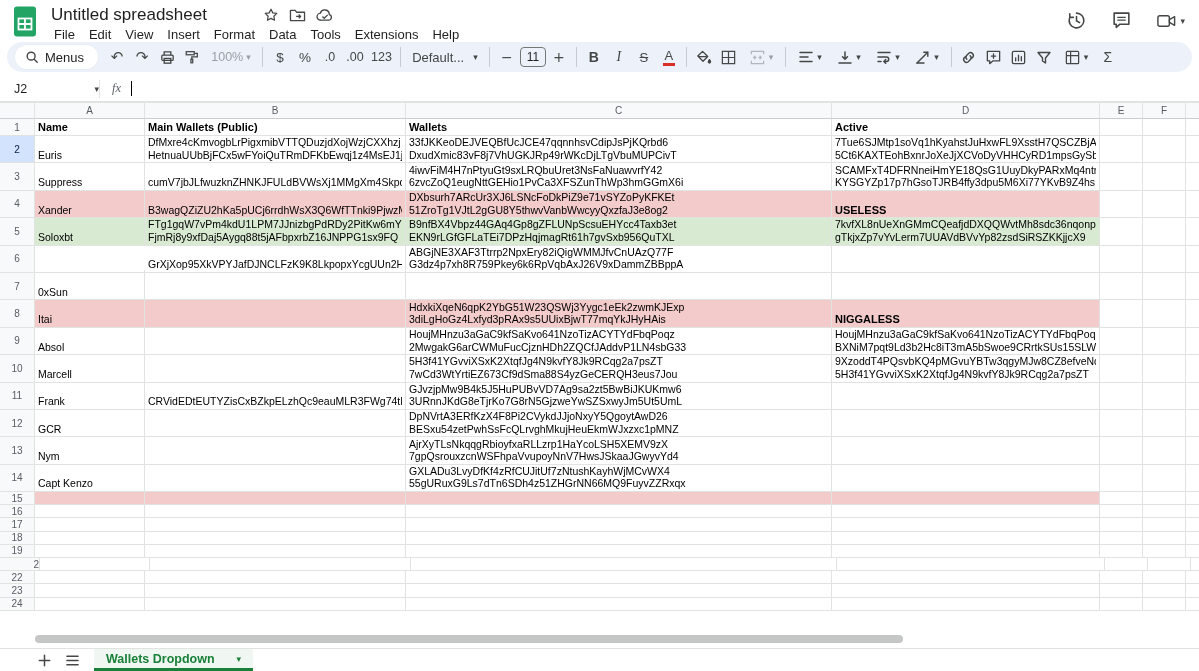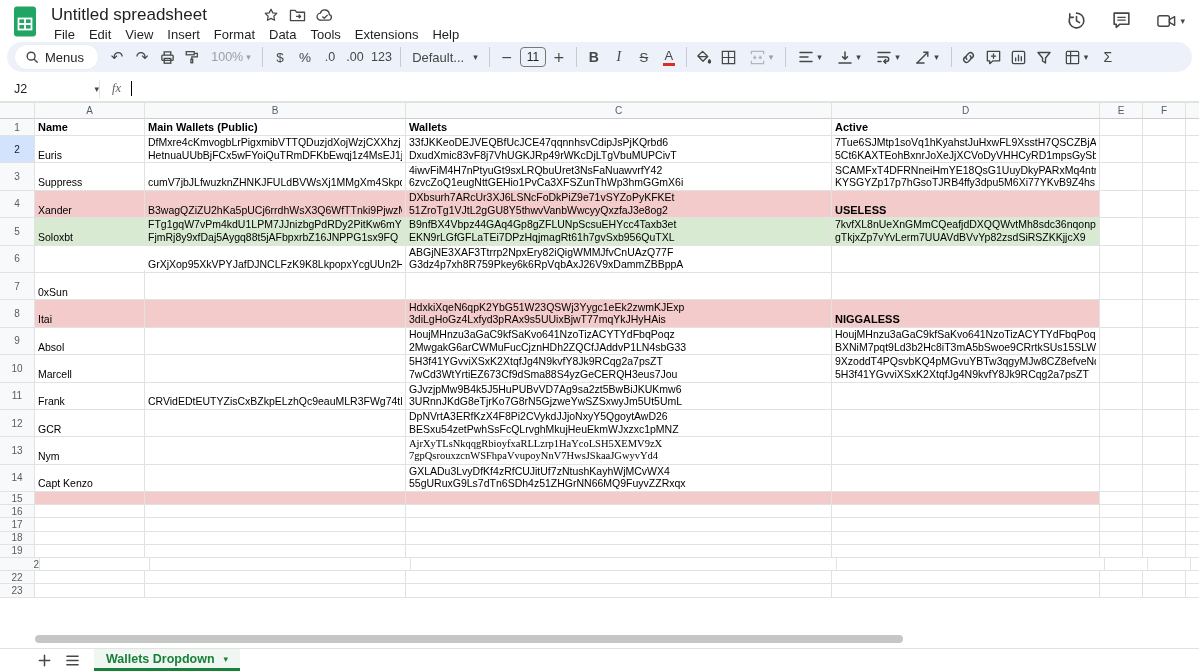--- a/index.html
+++ b/index.html
@@ -79,21 +79,21 @@
   .cell.bold .tx { font-weight:bold; font-size:11px; }
   .cell.bg-pink { background:var(--row-pink); }
   .cell.bg-green { background:var(--row-green); }
   
   .hscroll { height:18px; position:relative; background:#fff; }
   .hthumb { position:absolute; left:35px; top:5px; width:868px; height:8px; border-radius:4px; background:#c4c7c5; cursor:pointer; }
   
   .tabbar { height:23px; border-top:1px solid #e1e3e1; display:flex; align-items:stretch; padding-left:30px; background:#fff; }
   .tab-iconbtn { width:28px; display:flex; align-items:center; justify-content:center; color:#444746; cursor:pointer; }
   .sheet-tab {
-    display:flex; align-items:center; gap:6px; padding:0 12px; margin-left:8px; cursor:pointer;
+    display:flex; align-items:center; gap:19px; padding:0 12px; margin-left:8px; cursor:pointer;
     background:#f0f7f2; border-bottom:3px solid var(--accent-green); color:var(--accent-green);
   }
   .sheet-tab .lbl { font-size:12.5px; font-weight:bold; }
   .sheet-tab .caret { color:var(--accent-green); }
 </style>
 </head>
 <body>
 
 <header class="topbar">
   <svg class="logo" viewBox="0 0 24 31">
@@ -642,21 +642,21 @@
         </div>
       </div>
       <div class="grow" style="height: 27.4px;">
         <div class="gcell rowhead" style="width: 35px;">13</div>
         <div class="gcell cell ctr" style="width: 110px;">
           <span class="tx">Nym</span>
         </div>
         <div class="gcell cell" style="width: 261px;">
           <span class="tx"></span>
         </div>
-        <div class="gcell cell" style="width: 426px; font-family: Liberation Serif, serif;">
+        <div class="gcell cell" style="width: 426px;">
           <span class="tx">AjrXyTLsNkqqgRbioyfxaRLLzrp1HaYcoLSH5XEMV9zX
 7gpQsrouxzcnWSFhpaVvupoyNnV7HwsJSkaaJGwyvYd4</span>
         </div>
         <div class="gcell cell" style="width: 268px;">
           <span class="tx"></span>
         </div>
         <div class="gcell cell" style="width: 43px;">
           <span class="tx"></span>
         </div>
         <div class="gcell cell" style="width: 43px;">
@@ -854,20 +854,44 @@
         </div>
         <div class="gcell cell" style="width: 43px;">
           <span class="tx"></span>
         </div>
         <div class="gcell cell" style="width: 14px;">
           <span class="tx"></span>
         </div>
       </div>
       <div class="grow" style="height: 13.2px;">
         <div class="gcell rowhead" style="width: 35px;">23</div>
+        <div class="gcell cell ctr" style="width: 110px;">
+          <span class="tx"></span>
+        </div>
+        <div class="gcell cell" style="width: 261px;">
+          <span class="tx"></span>
+        </div>
+        <div class="gcell cell" style="width: 426px;">
+          <span class="tx"></span>
+        </div>
+        <div class="gcell cell" style="width: 268px;">
+          <span class="tx"></span>
+        </div>
+        <div class="gcell cell" style="width: 43px;">
+          <span class="tx"></span>
+        </div>
+        <div class="gcell cell" style="width: 43px;">
+          <span class="tx"></span>
+        </div>
+        <div class="gcell cell" style="width: 14px;">
+          <span class="tx"></span>
+        </div>
+      </div>
+      <div class="grow" style="height: 13.2px;">
+        <div class="gcell rowhead" style="width: 35px;">24</div>
         <div class="gcell cell ctr" style="width: 110px;">
           <span class="tx"></span>
         </div>
         <div class="gcell cell" style="width: 261px;">
           <span class="tx"></span>
         </div>
         <div class="gcell cell" style="width: 426px;">
           <span class="tx"></span>
         </div>
         <div class="gcell cell" style="width: 268px;">

